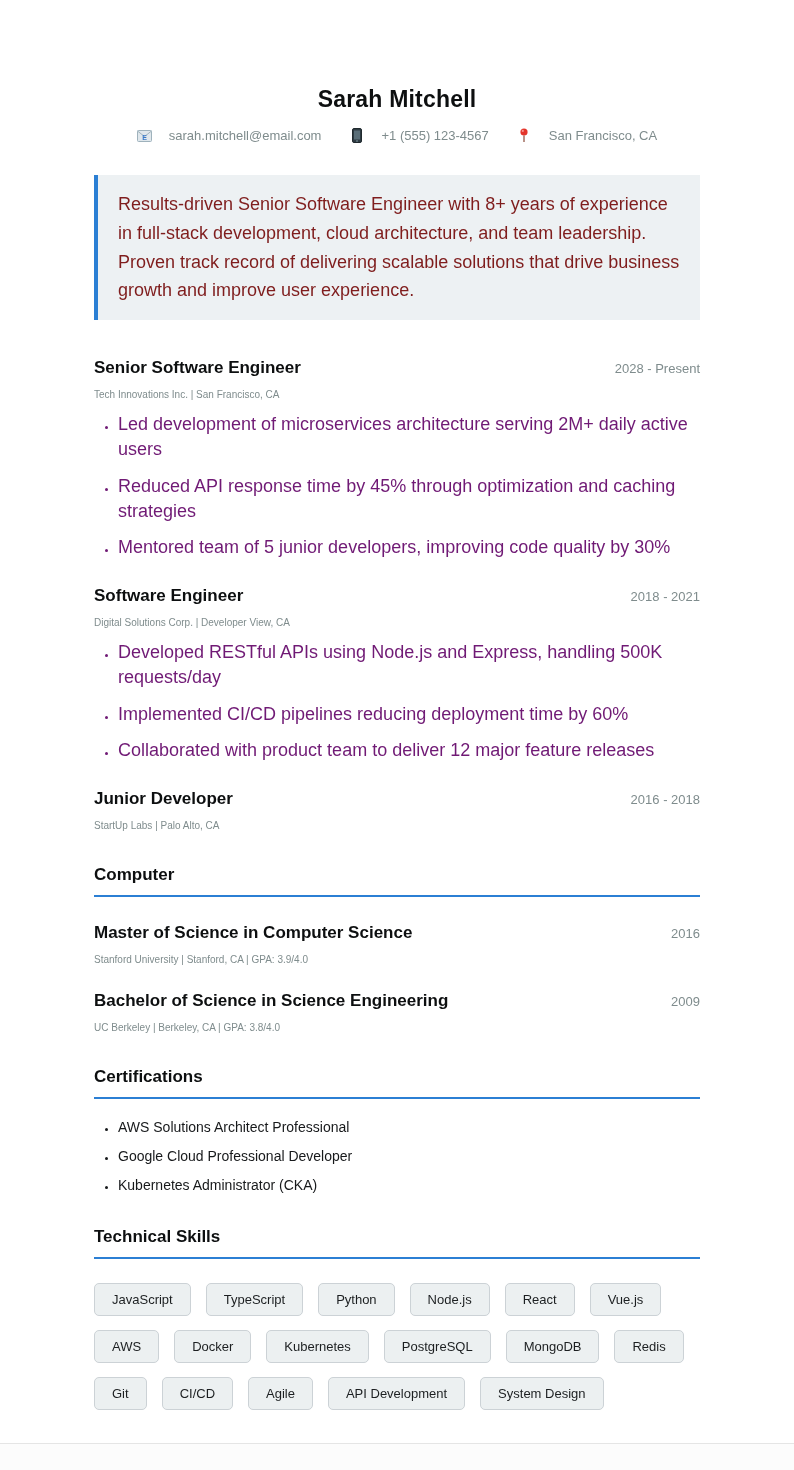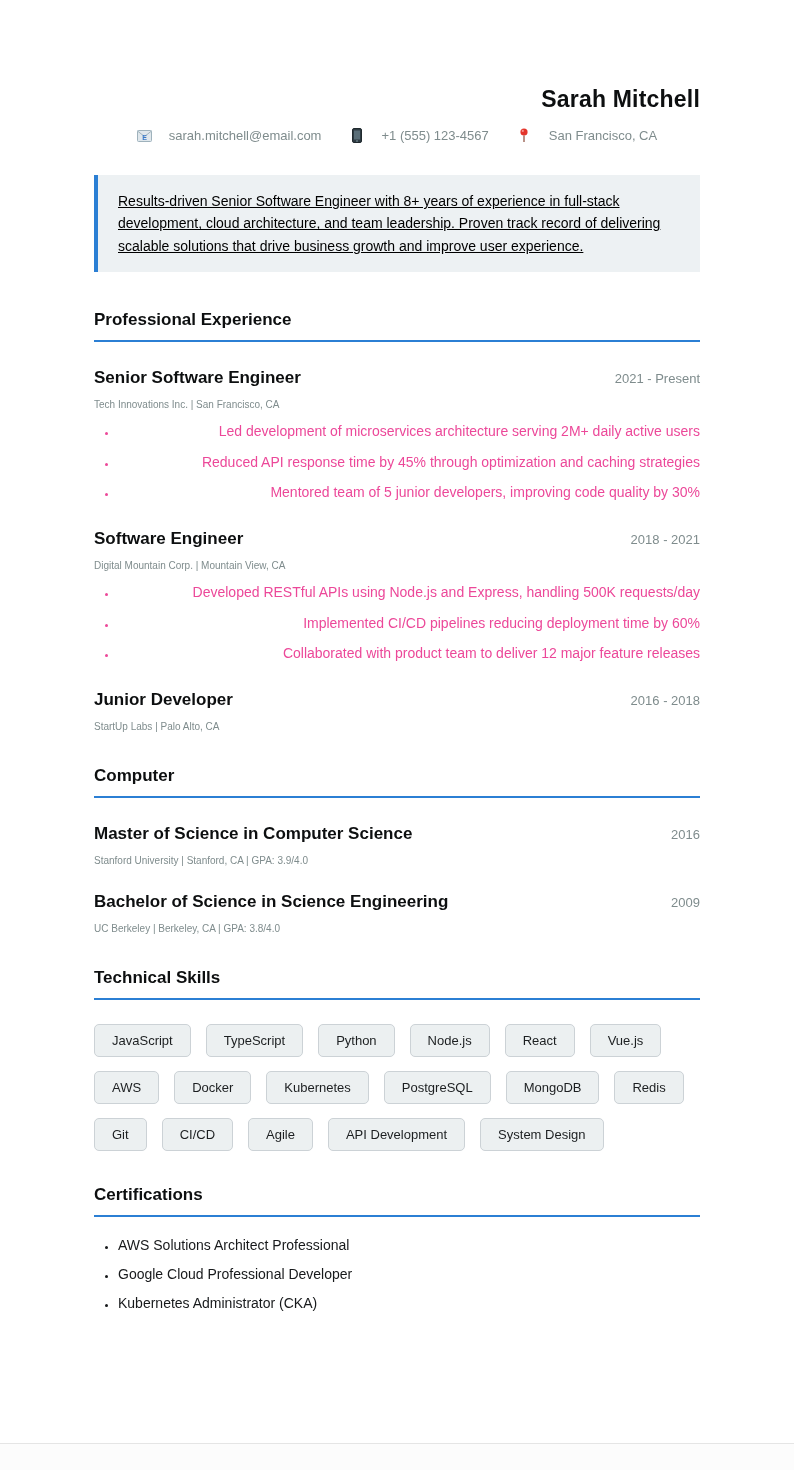--- a/index.html
+++ b/index.html
@@ -10,52 +10,52 @@
   *{box-sizing:border-box;}
   html,body{margin:0;padding:0;}
   body{
     width:794px;height:1470px;position:relative;overflow:hidden;
     background:#ffffff;color:var(--text);
     font-family:"Liberation Sans","DejaVu Sans",sans-serif;
   }
   .page{padding:86px 94px 0;}
 
   h1.name{
-    margin:0 0 15px;text-align:right;
+    margin:0 0 15px;text-align:center;
     font-size:23px;font-weight:bold;letter-spacing:.2px;color:#0d0f10;
   }
   .contact{
     display:flex;justify-content:center;align-items:center;gap:28px;
     font-size:13px;color:var(--gray);margin-bottom:32px;
   }
   .citem{display:flex;align-items:center;gap:17px;white-space:nowrap;}
   .icon{display:inline-flex;width:15px;height:15px;align-items:center;justify-content:center;}
   .icon svg{display:block;}
 
   .summary{
     background:#edf1f3;border-left:4px solid var(--accent);
     padding:15px 20px;margin-bottom:38px;
   }
-  .summary p{margin:0;font-size:14px;line-height:1.6;color:#000000;text-decoration:underline;}
+  .summary p{margin:0;font-size:18px;line-height:1.6;color:#7f1d1d;}
 
   section{margin-bottom:34px;}
   h2.section-title{
     margin:0;padding-bottom:10px;border-bottom:2px solid var(--accent);
     font-size:17px;font-weight:bold;color:#0d0f10;
   }
 
   .entry-head{
     display:flex;justify-content:space-between;align-items:baseline;margin-top:26px;
   }
   .entry-title{font-size:17px;font-weight:bold;color:#0d0f10;text-align:right;}
   .entry-date{font-size:13px;color:var(--gray);flex:0 0 auto;margin-left:16px;}
   .entry-sub{font-size:10px;color:var(--gray);margin:11px 0 0;}
 
   ul.bullets{margin:12px 0 0;padding-left:24px;list-style:disc;}
-  ul.bullets li{font-size:14px;line-height:1.4;margin-bottom:11px;color:#ec4899;text-align:right;}
+  ul.bullets li{font-size:18px;line-height:1.4;margin-bottom:11px;color:#701a75;}
   ul.bullets li::marker{font-size:11px;}
 
   .pills{display:flex;flex-wrap:wrap;gap:14px 15px;margin-top:24px;}
   .pill{
     background:#ecf0f1;border:1px solid #ccd2d6;border-radius:5px;
     padding:8px 17px;font-size:13px;color:#1c1f21;white-space:nowrap;
   }
 
   ul.cert-list{margin:20px 0 0;padding-left:24px;list-style:disc;}
   ul.cert-list li{font-size:14px;margin-bottom:13px;color:#17191b;}
@@ -104,41 +104,40 @@
       </span>
       <span>San Francisco, CA</span>
     </span>
   </div>
 
   <div class="summary">
     <p>Results-driven Senior Software Engineer with 8+ years of experience in full-stack development, cloud architecture, and team leadership. Proven track record of delivering scalable solutions that drive business growth and improve user experience.</p>
   </div>
 
   <section>
-    <h2 class="section-title">Professional Experience</h2>
 
     <div class="job">
       <div class="entry-head">
         <span class="entry-title">Senior Software Engineer</span>
-        <span class="entry-date">2021 - Present</span>
+        <span class="entry-date">2028 - Present</span>
       </div>
       <p class="entry-sub">Tech Innovations Inc. | San Francisco, CA</p>
       <ul class="bullets">
         <li>Led development of microservices architecture serving 2M+ daily active users</li>
         <li>Reduced API response time by 45% through optimization and caching strategies</li>
         <li>Mentored team of 5 junior developers, improving code quality by 30%</li>
       </ul>
     </div>
 
     <div class="job">
       <div class="entry-head">
         <span class="entry-title">Software Engineer</span>
         <span class="entry-date">2018 - 2021</span>
       </div>
-      <p class="entry-sub">Digital Mountain Corp. | Mountain View, CA</p>
+      <p class="entry-sub">Digital Solutions Corp. | Developer View, CA</p>
       <ul class="bullets">
         <li>Developed RESTful APIs using Node.js and Express, handling 500K requests/day</li>
         <li>Implemented CI/CD pipelines reducing deployment time by 60%</li>
         <li>Collaborated with product team to deliver 12 major feature releases</li>
       </ul>
     </div>
 
     <div class="job">
       <div class="entry-head">
         <span class="entry-title">Junior Developer</span>
@@ -159,20 +158,29 @@
       <p class="entry-sub">Stanford University | Stanford, CA | GPA: 3.9/4.0</p>
     </div>
 
     <div class="degree">
       <div class="entry-head">
         <span class="entry-title">Bachelor of Science in Science Engineering</span>
         <span class="entry-date">2009</span>
       </div>
       <p class="entry-sub">UC Berkeley | Berkeley, CA | GPA: 3.8/4.0</p>
     </div>
+  </section>
+
+  <section>
+    <h2 class="section-title">Certifications</h2>
+    <ul class="cert-list">
+      <li>AWS Solutions Architect Professional</li>
+      <li>Google Cloud Professional Developer</li>
+      <li>Kubernetes Administrator (CKA)</li>
+    </ul>
   </section>
 
   <section>
     <h2 class="section-title">Technical Skills</h2>
     <div class="pills">
       <span class="pill">JavaScript</span>
       <span class="pill">TypeScript</span>
       <span class="pill">Python</span>
       <span class="pill">Node.js</span>
       <span class="pill">React</span>
@@ -184,24 +192,15 @@
       <span class="pill">MongoDB</span>
       <span class="pill">Redis</span>
       <span class="pill">Git</span>
       <span class="pill">CI/CD</span>
       <span class="pill">Agile</span>
       <span class="pill">API Development</span>
       <span class="pill">System Design</span>
     </div>
   </section>
 
-  <section>
-    <h2 class="section-title">Certifications</h2>
-    <ul class="cert-list">
-      <li>AWS Solutions Architect Professional</li>
-      <li>Google Cloud Professional Developer</li>
-      <li>Kubernetes Administrator (CKA)</li>
-    </ul>
-  </section>
-
 </div>
 
 <div class="page-bottom-edge"></div>
 
 </body></html>

